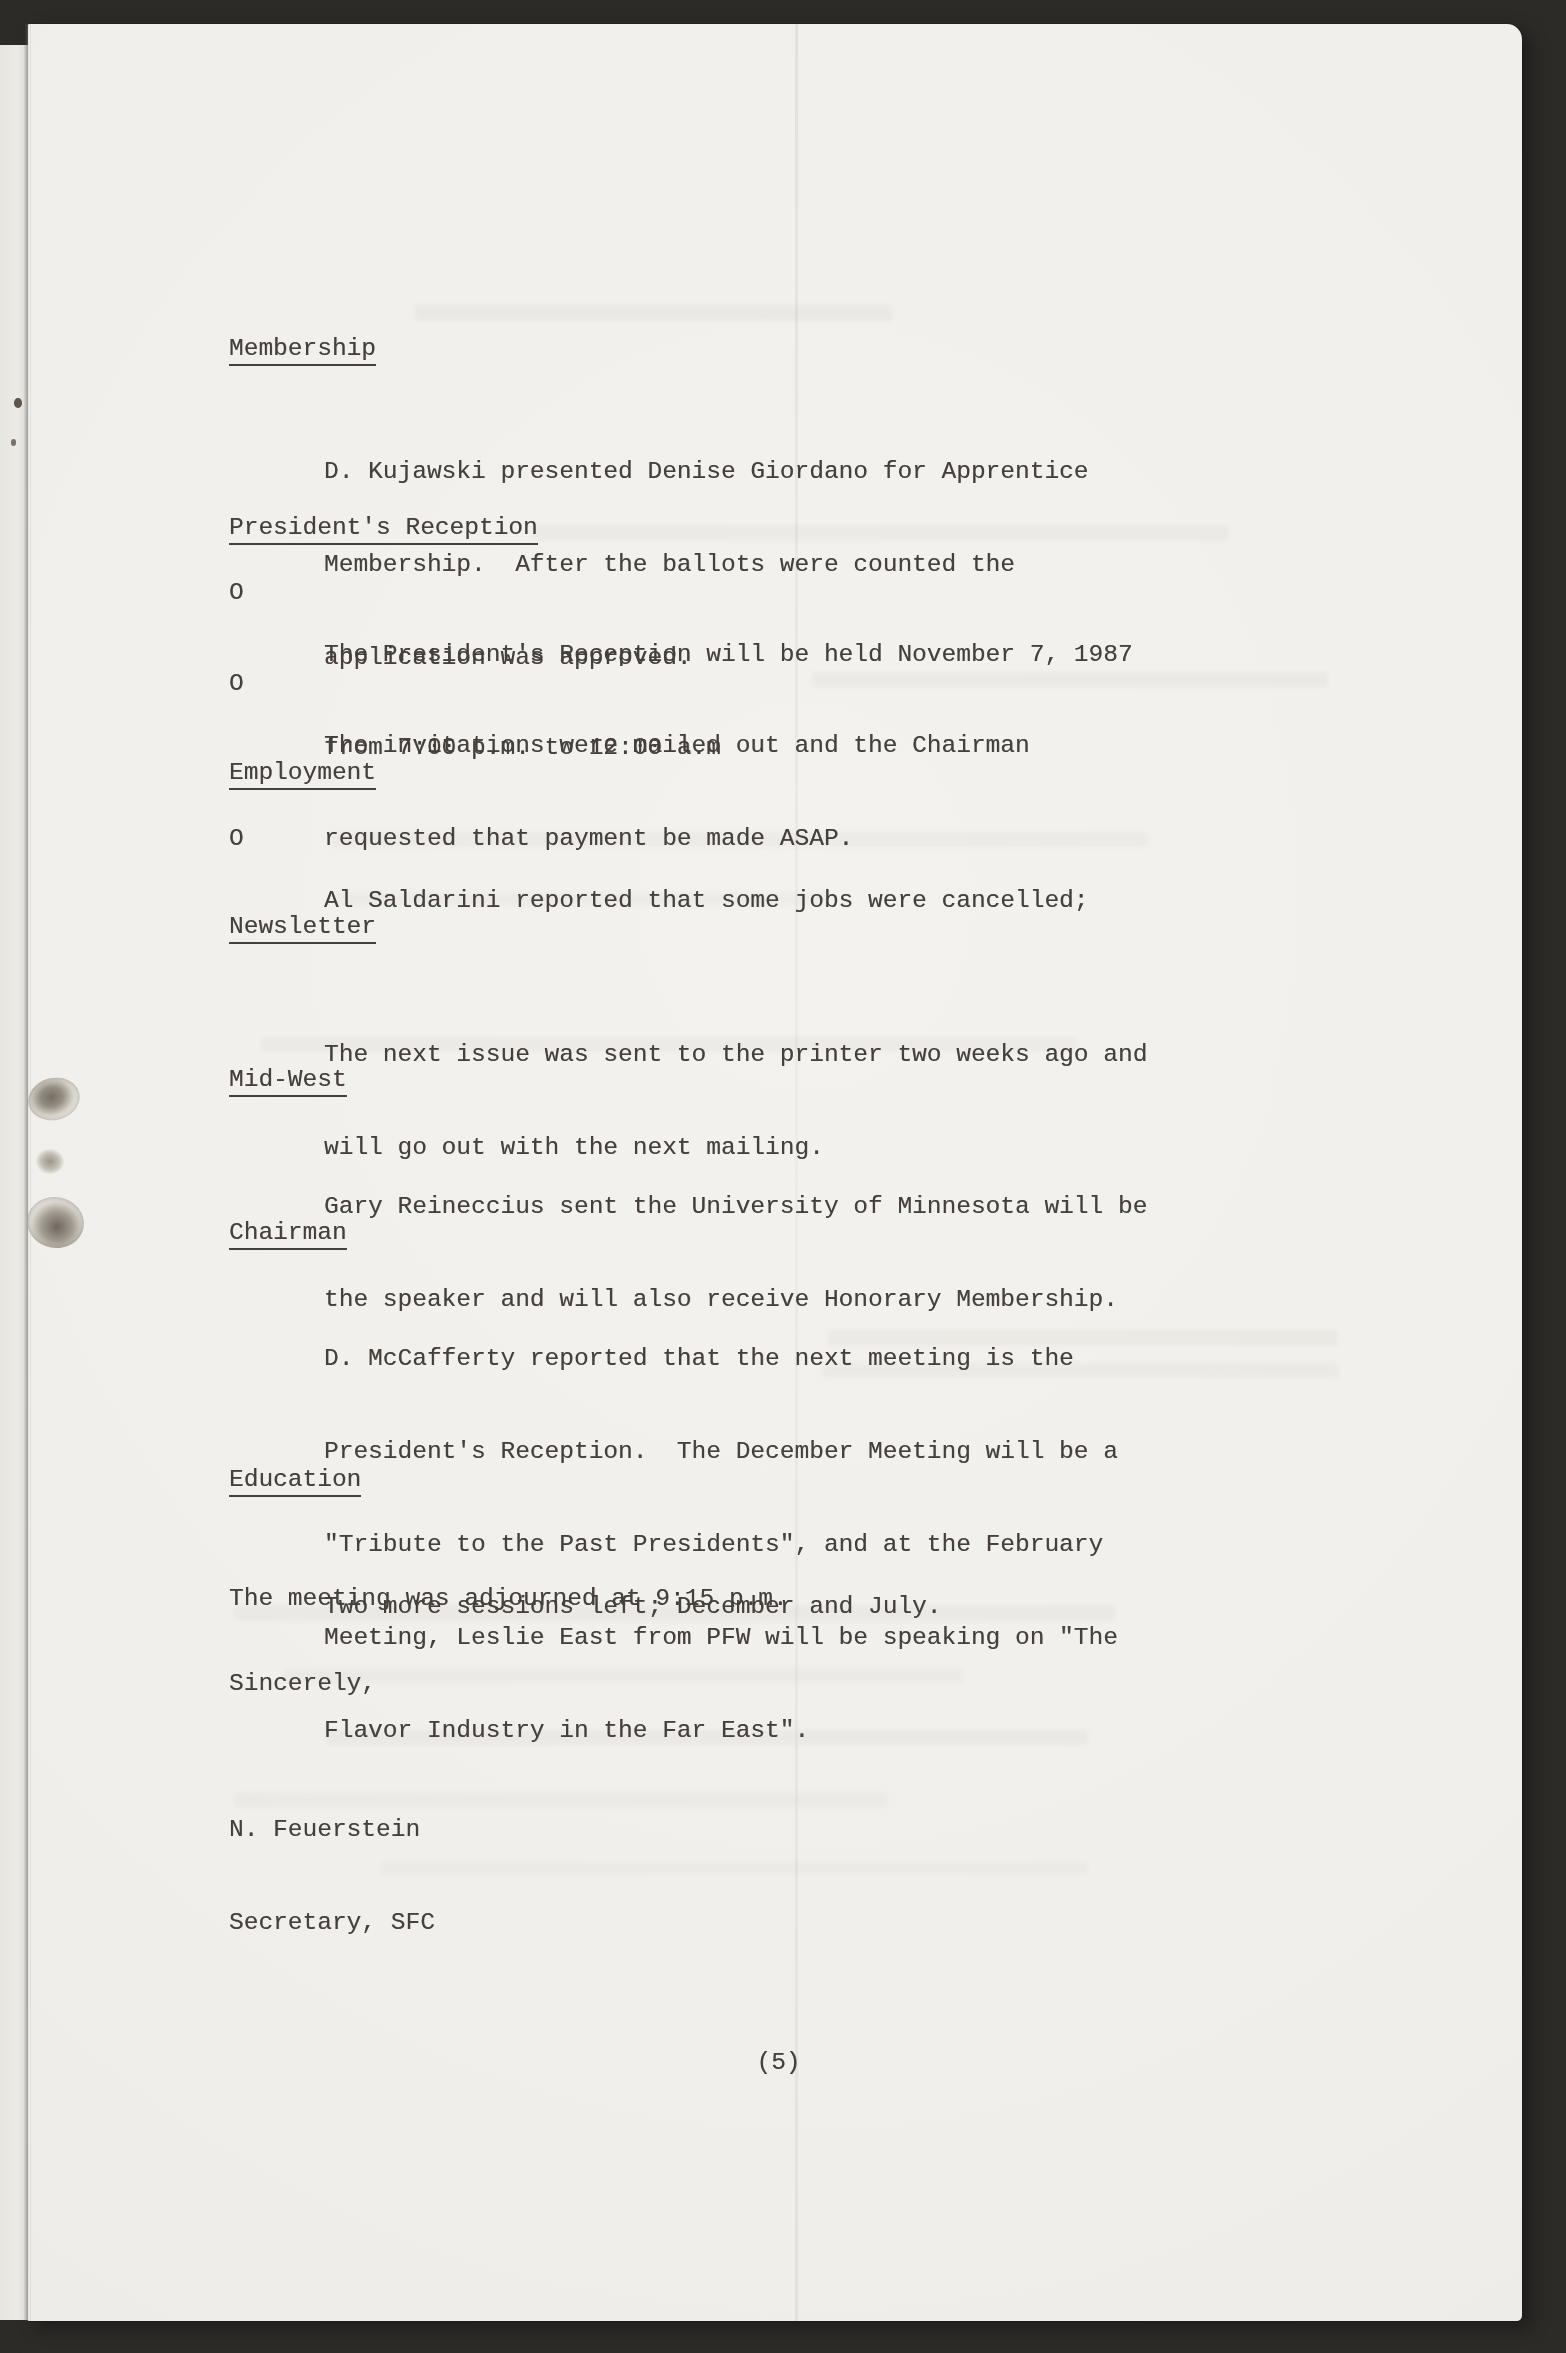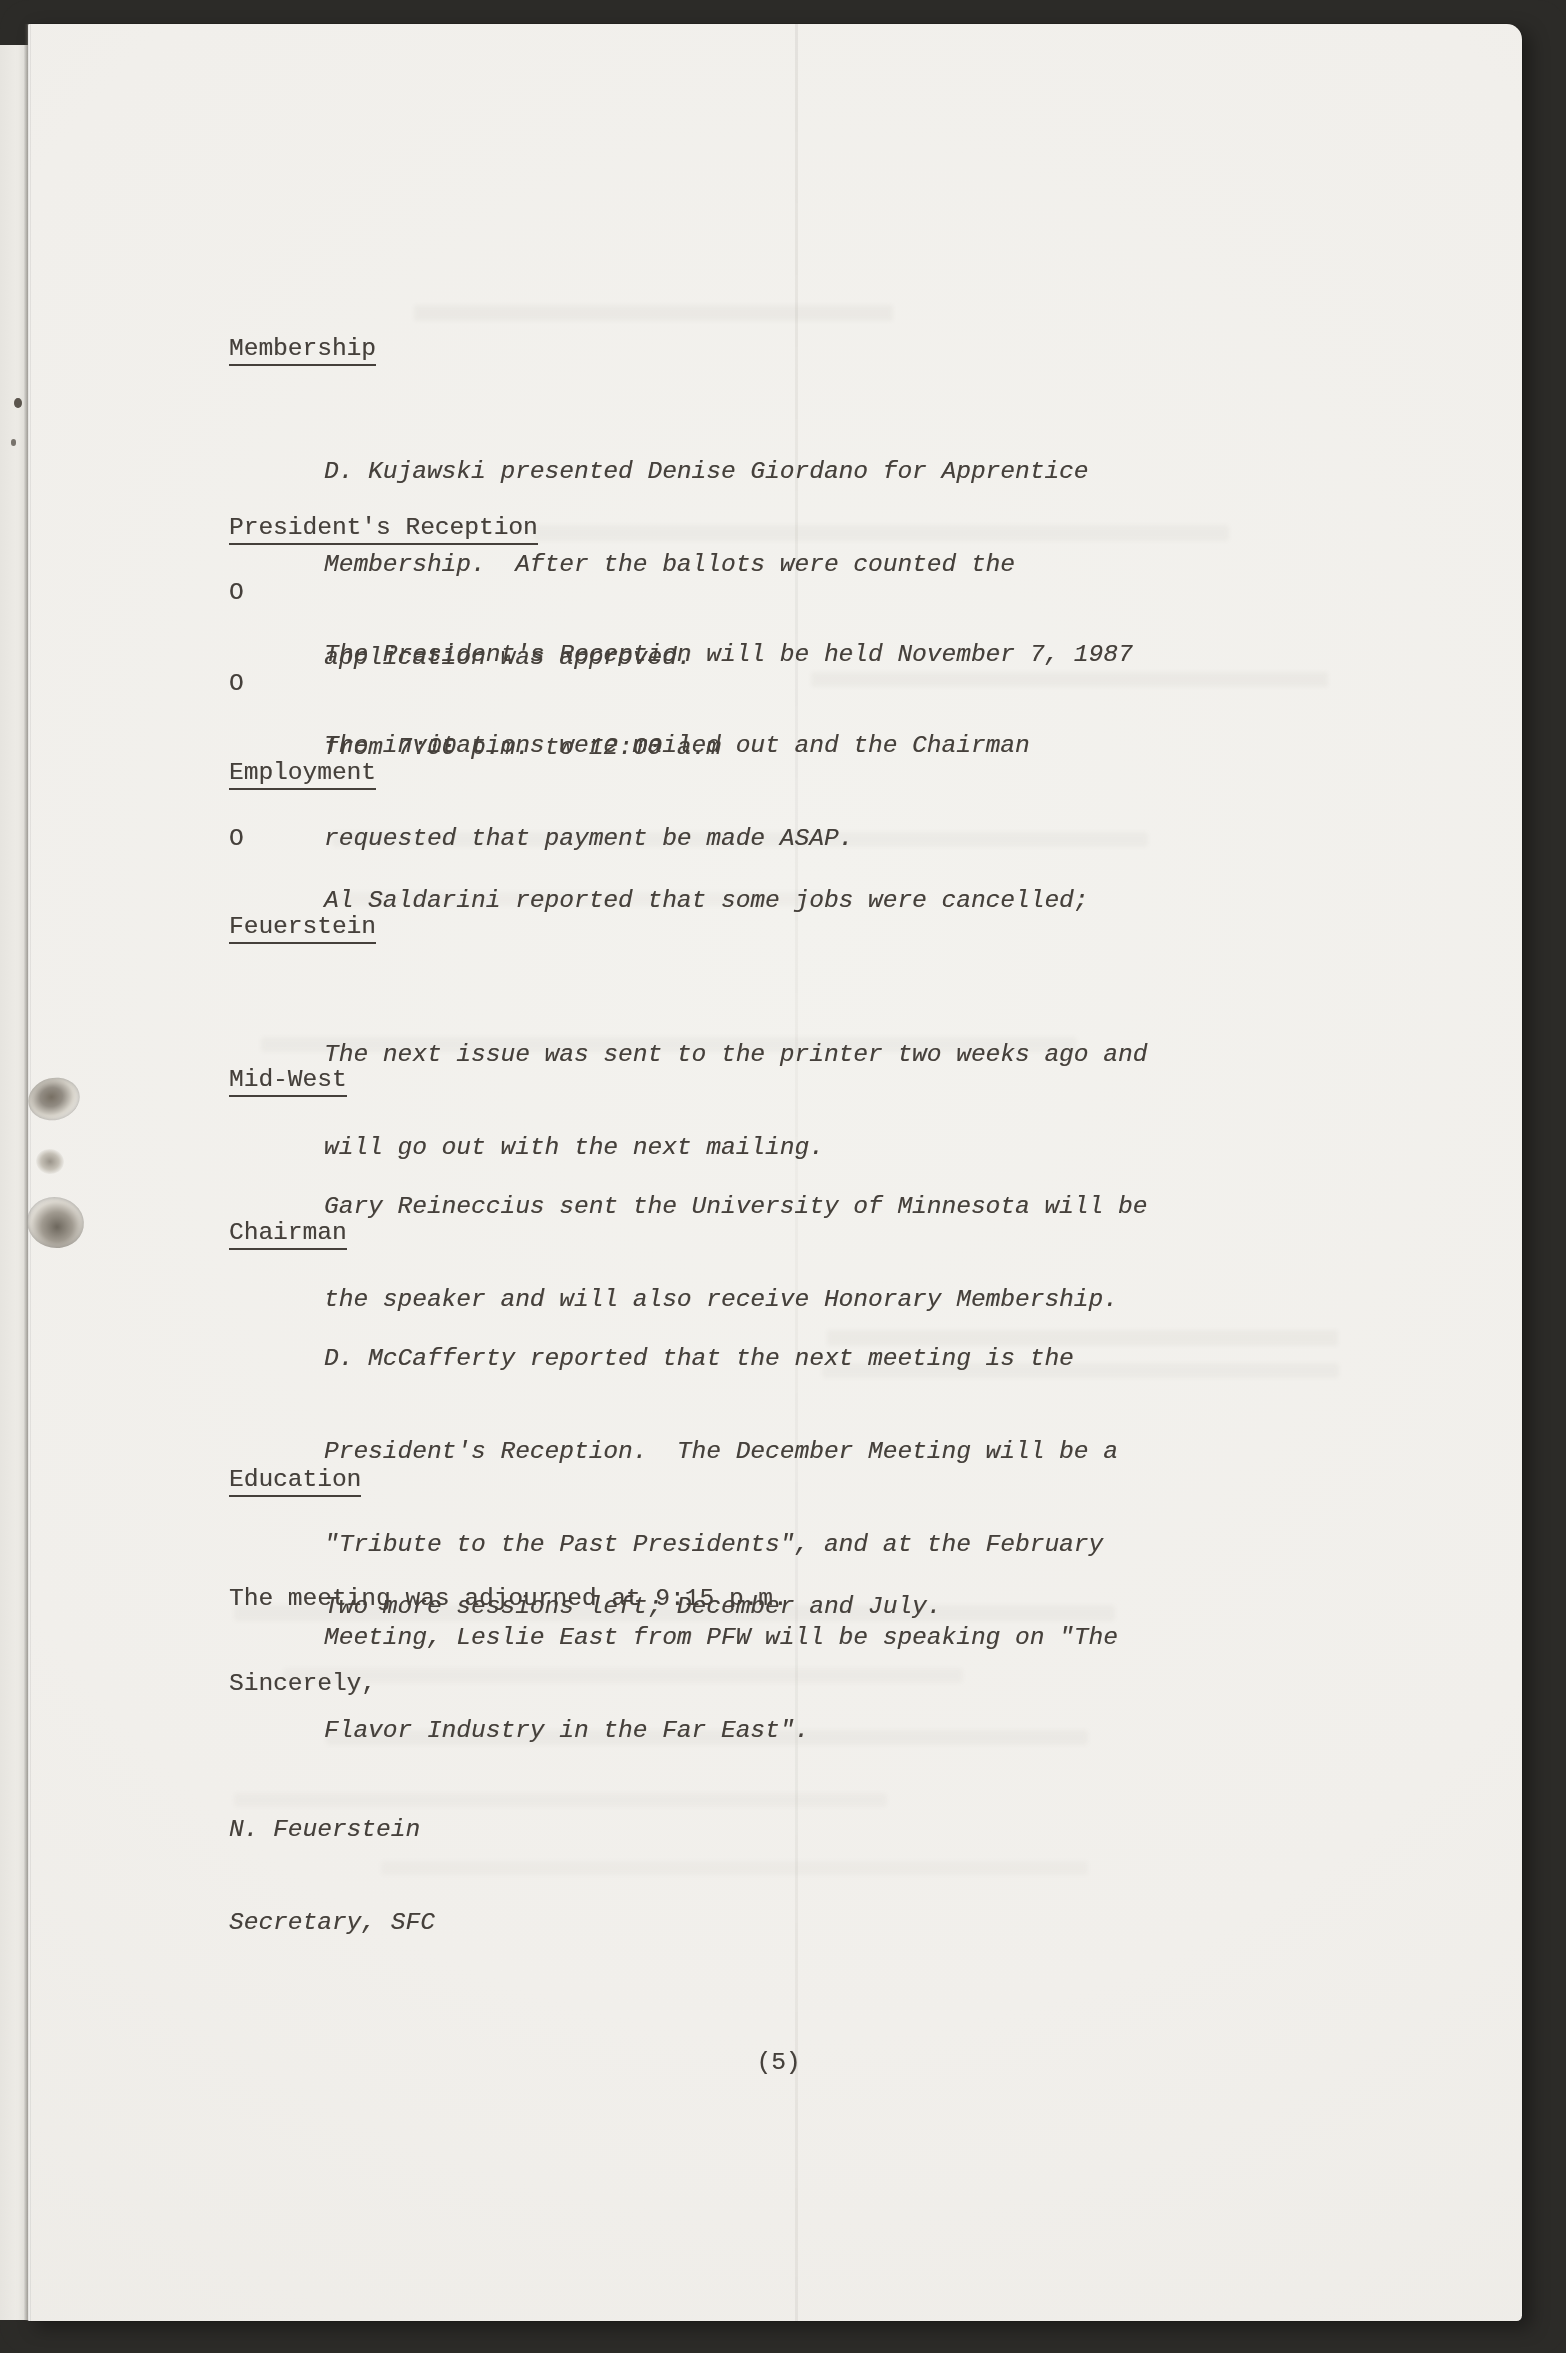--- a/index.html
+++ b/index.html
@@ -86,21 +86,21 @@
     color: var(--ink);
     white-space: pre;
     text-shadow: 0.3px 0.4px 0.4px rgba(70,64,58,0.45);
   }
   .heading {
     line-height: 27px;
     border-bottom: 2.2px solid var(--ink);
     padding-bottom: 2.2px;
     display: inline-block;
   }
-  .line { display: block; font-style: italic; }
+  .line { display: block; }
   .center { text-align: center; }
 </style>
 </head>
 <body>
 
 <div class="scene">
 
   <div class="under-page"></div>
   <div class="page"></div>
   <div class="gutter"></div>
@@ -144,21 +144,21 @@
     <span class="line">The invitations were mailed out and the Chairman</span>
     <span class="line">requested that payment be made ASAP.</span>
   </div>
 
   <div class="t heading" style="left:229px;top:759px">Employment</div>
   <div class="t" style="left:229px;top:823px">O</div>
   <div class="t" style="left:324px;top:823px">
     <span class="line">Al Saldarini reported that some jobs were cancelled;</span>
   </div>
 
-  <div class="t heading" style="left:229px;top:913px">Feuerstein</div>
+  <div class="t heading" style="left:229px;top:913px">Newsletter</div>
   <div class="t" style="left:324px;top:977px">
     <span class="line">The next issue was sent to the printer two weeks ago and</span>
     <span class="line">will go out with the next mailing.</span>
   </div>
 
   <div class="t heading" style="left:229px;top:1066px">Mid-West</div>
   <div class="t" style="left:324px;top:1129px">
     <span class="line">Gary Reineccius sent the University of Minnesota will be</span>
     <span class="line">the speaker and will also receive Honorary Membership.</span>
   </div>

